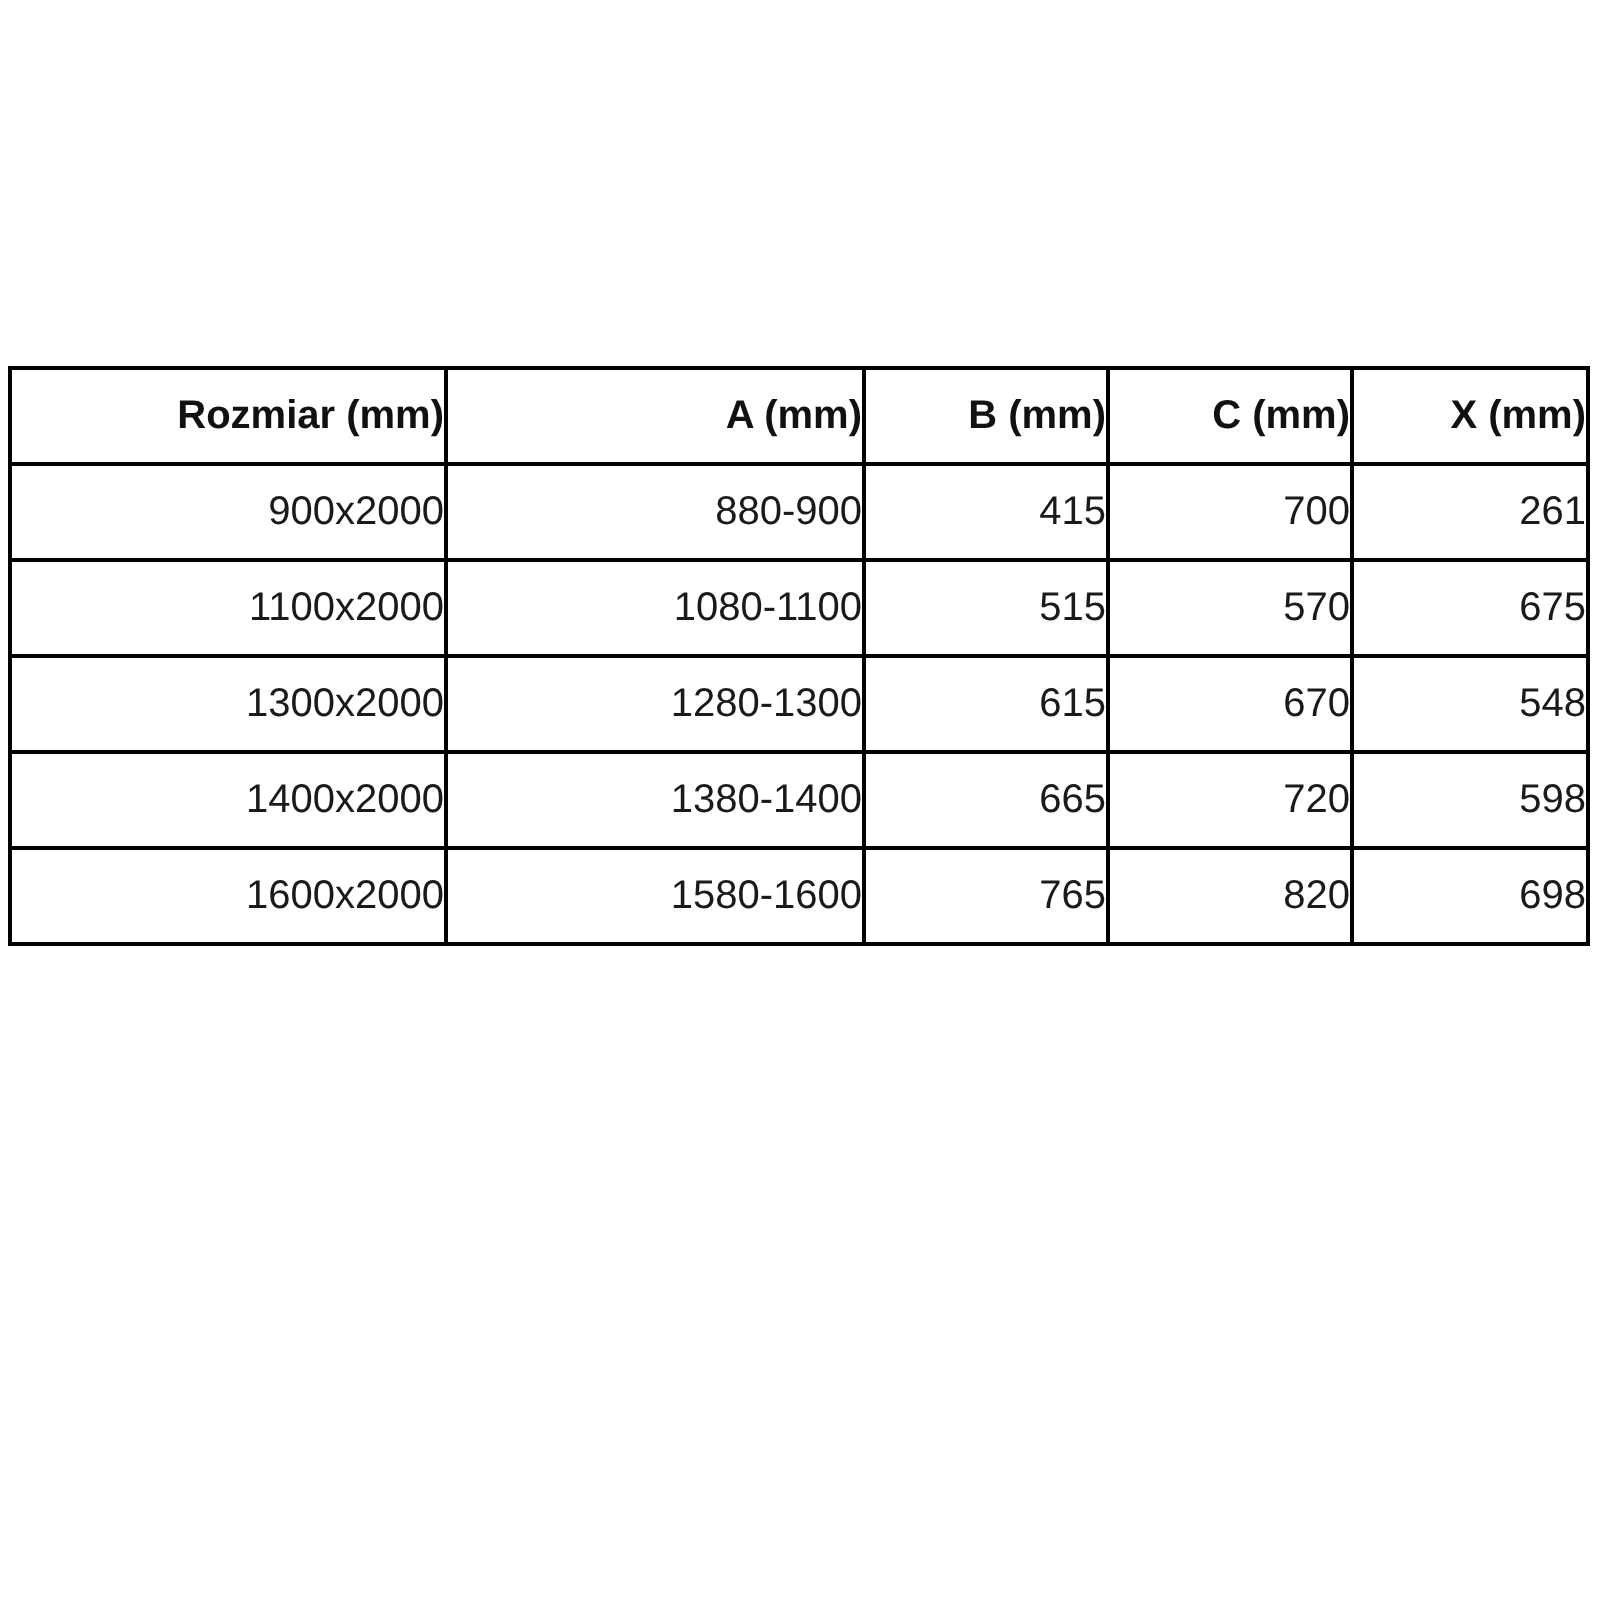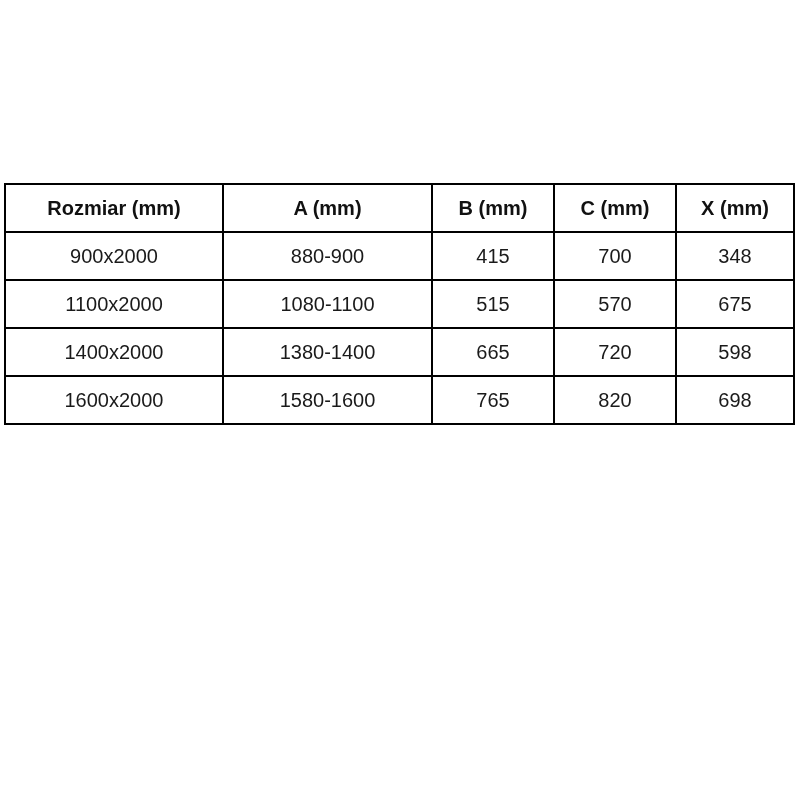--- a/index.html
+++ b/index.html
@@ -22,21 +22,21 @@
   }
   table.size-table {
     border-collapse: collapse;
     table-layout: fixed;
     width: 789px;
   }
   .size-table th,
   .size-table td {
     border: 2px solid #000000;
     height: 46px;
-    text-align: center;
+    text-align: right;
     vertical-align: middle;
     padding: 0;
     font-size: 20px;
     background: #ffffff;
     overflow: hidden;
     white-space: nowrap;
   }
   .size-table th {
     font-weight: bold;
     color: #111111;
@@ -72,28 +72,35 @@
           <th>C (mm)</th>
           <th>X (mm)</th>
         </tr>
     </thead>
     <tbody id="table-body">
         <tr>
           <td>900x2000</td>
           <td>880-900</td>
           <td>415</td>
           <td>700</td>
-          <td>348</td>
+          <td>261</td>
         </tr>
         <tr>
           <td>1100x2000</td>
           <td>1080-1100</td>
           <td>515</td>
           <td>570</td>
           <td>675</td>
+        </tr>
+        <tr>
+          <td>1300x2000</td>
+          <td>1280-1300</td>
+          <td>615</td>
+          <td>670</td>
+          <td>548</td>
         </tr>
         <tr>
           <td>1400x2000</td>
           <td>1380-1400</td>
           <td>665</td>
           <td>720</td>
           <td>598</td>
         </tr>
         <tr>
           <td>1600x2000</td>

